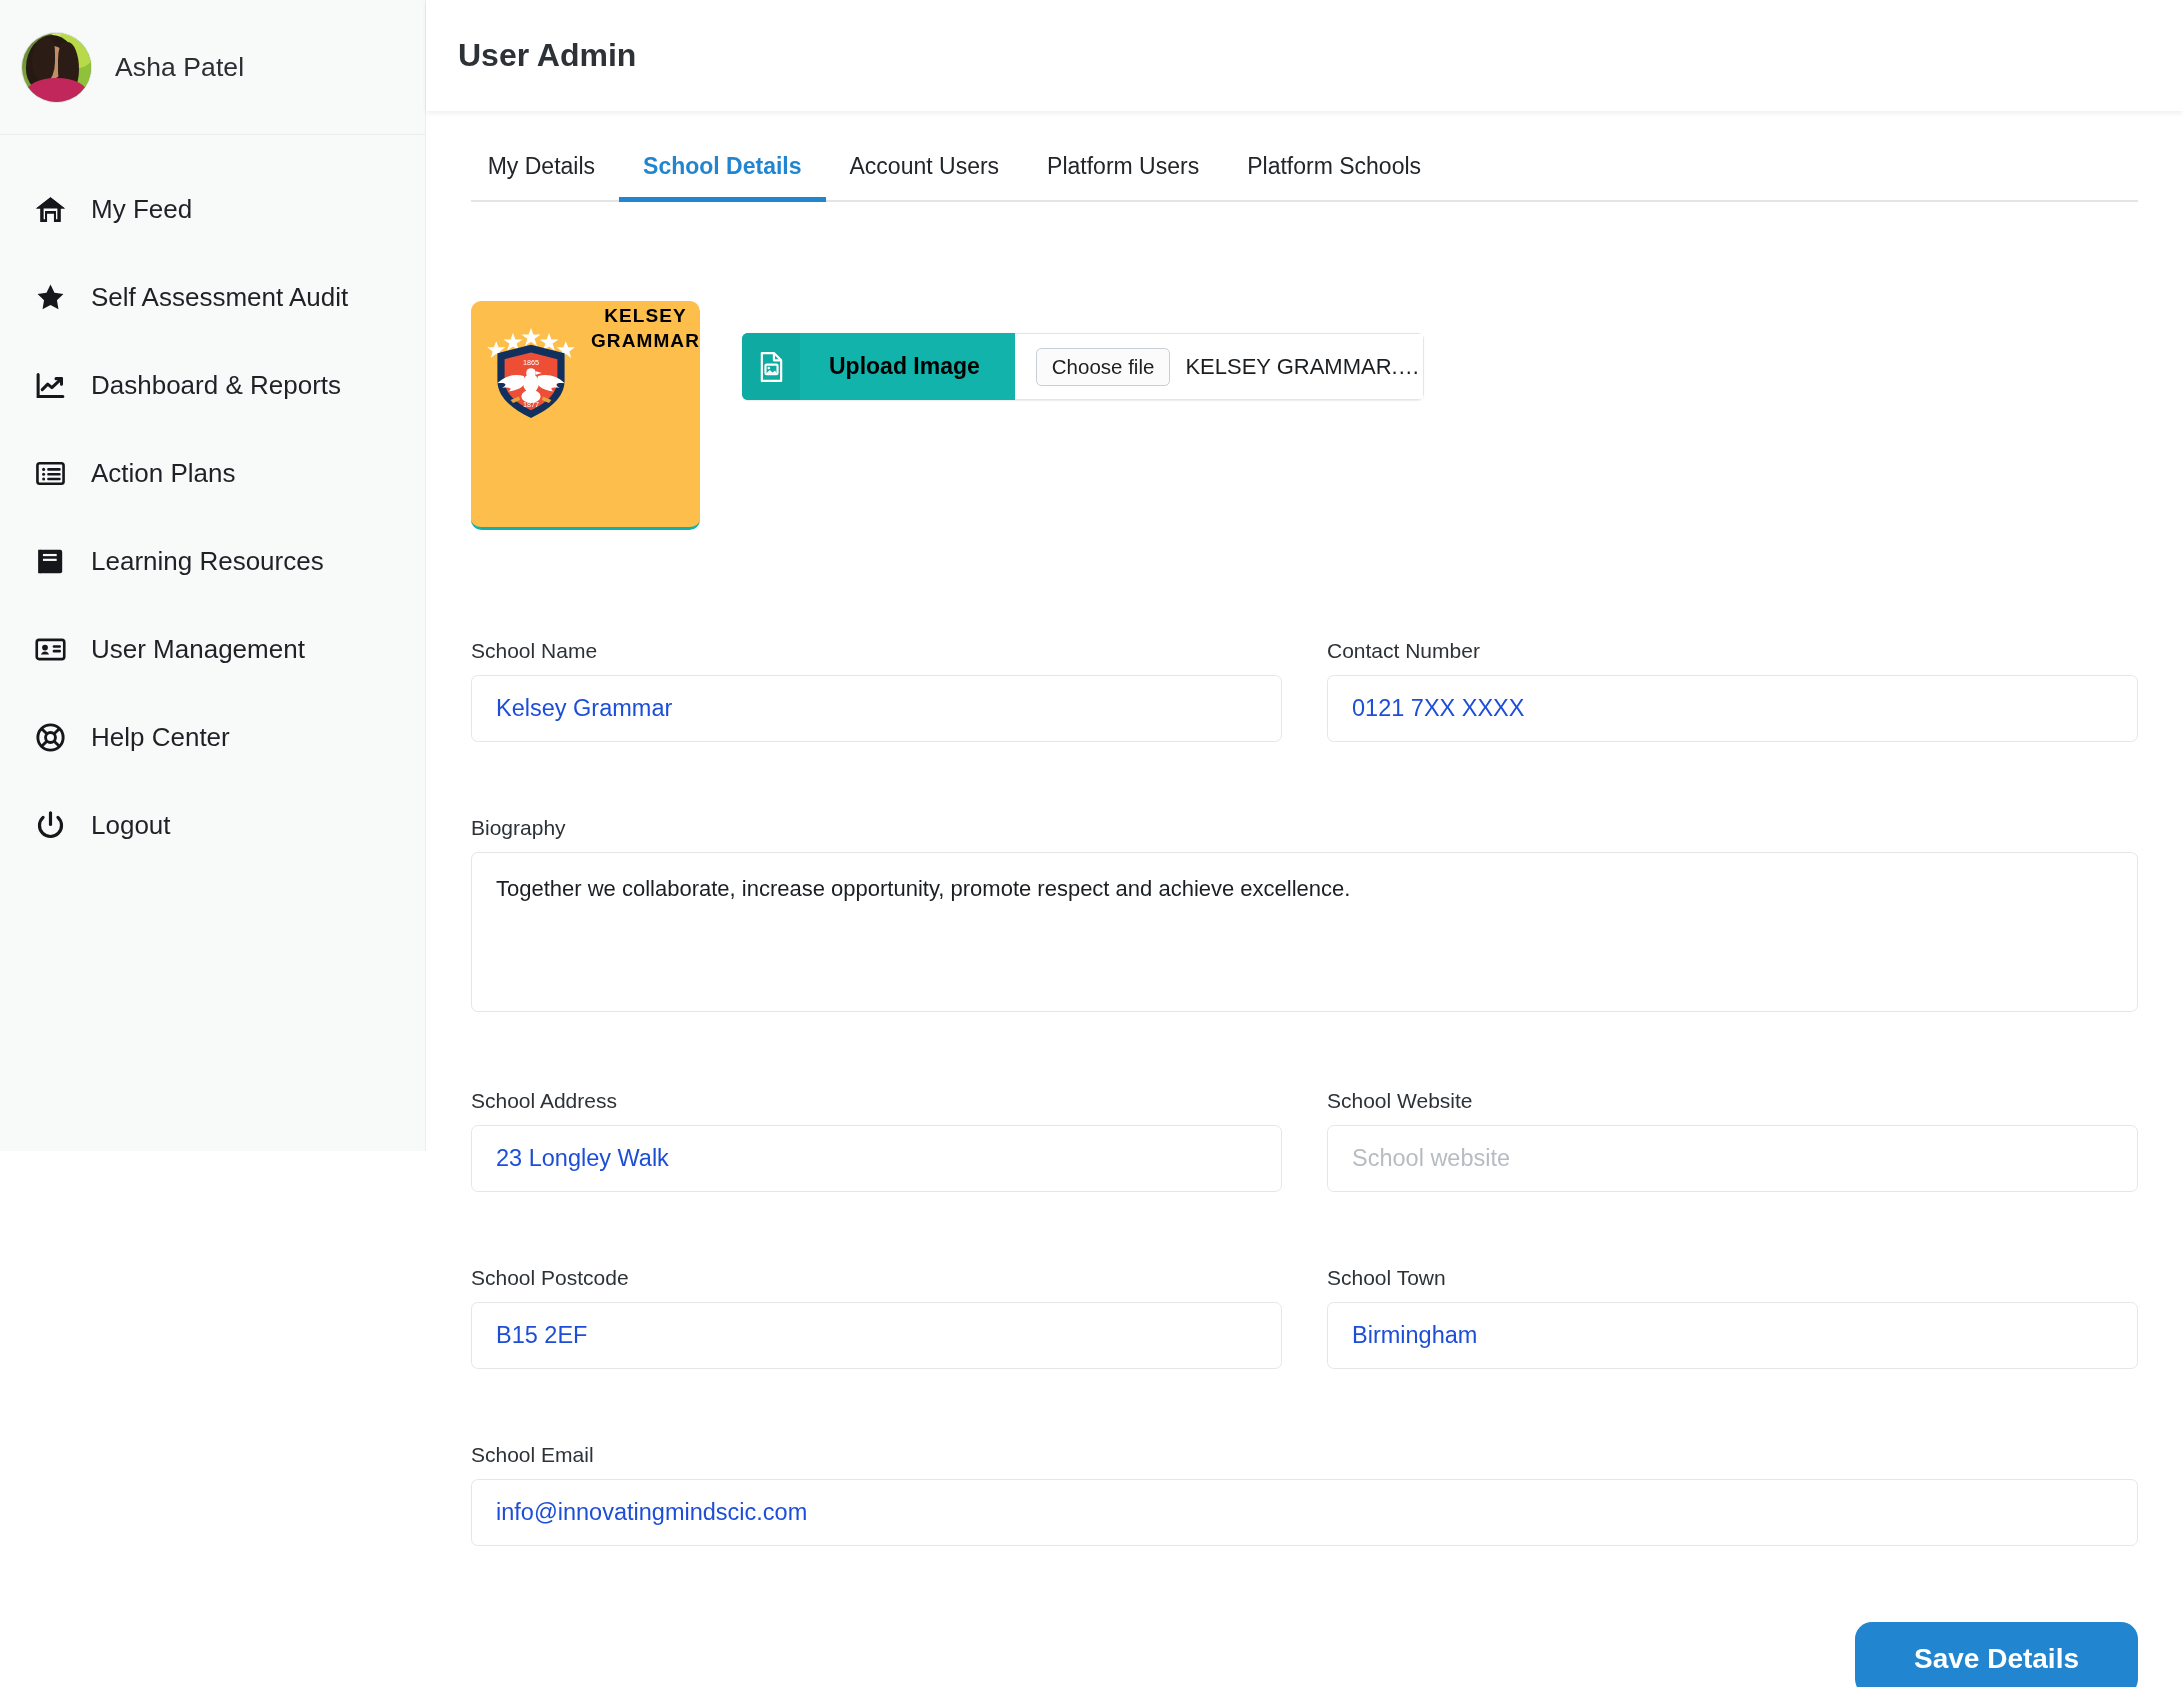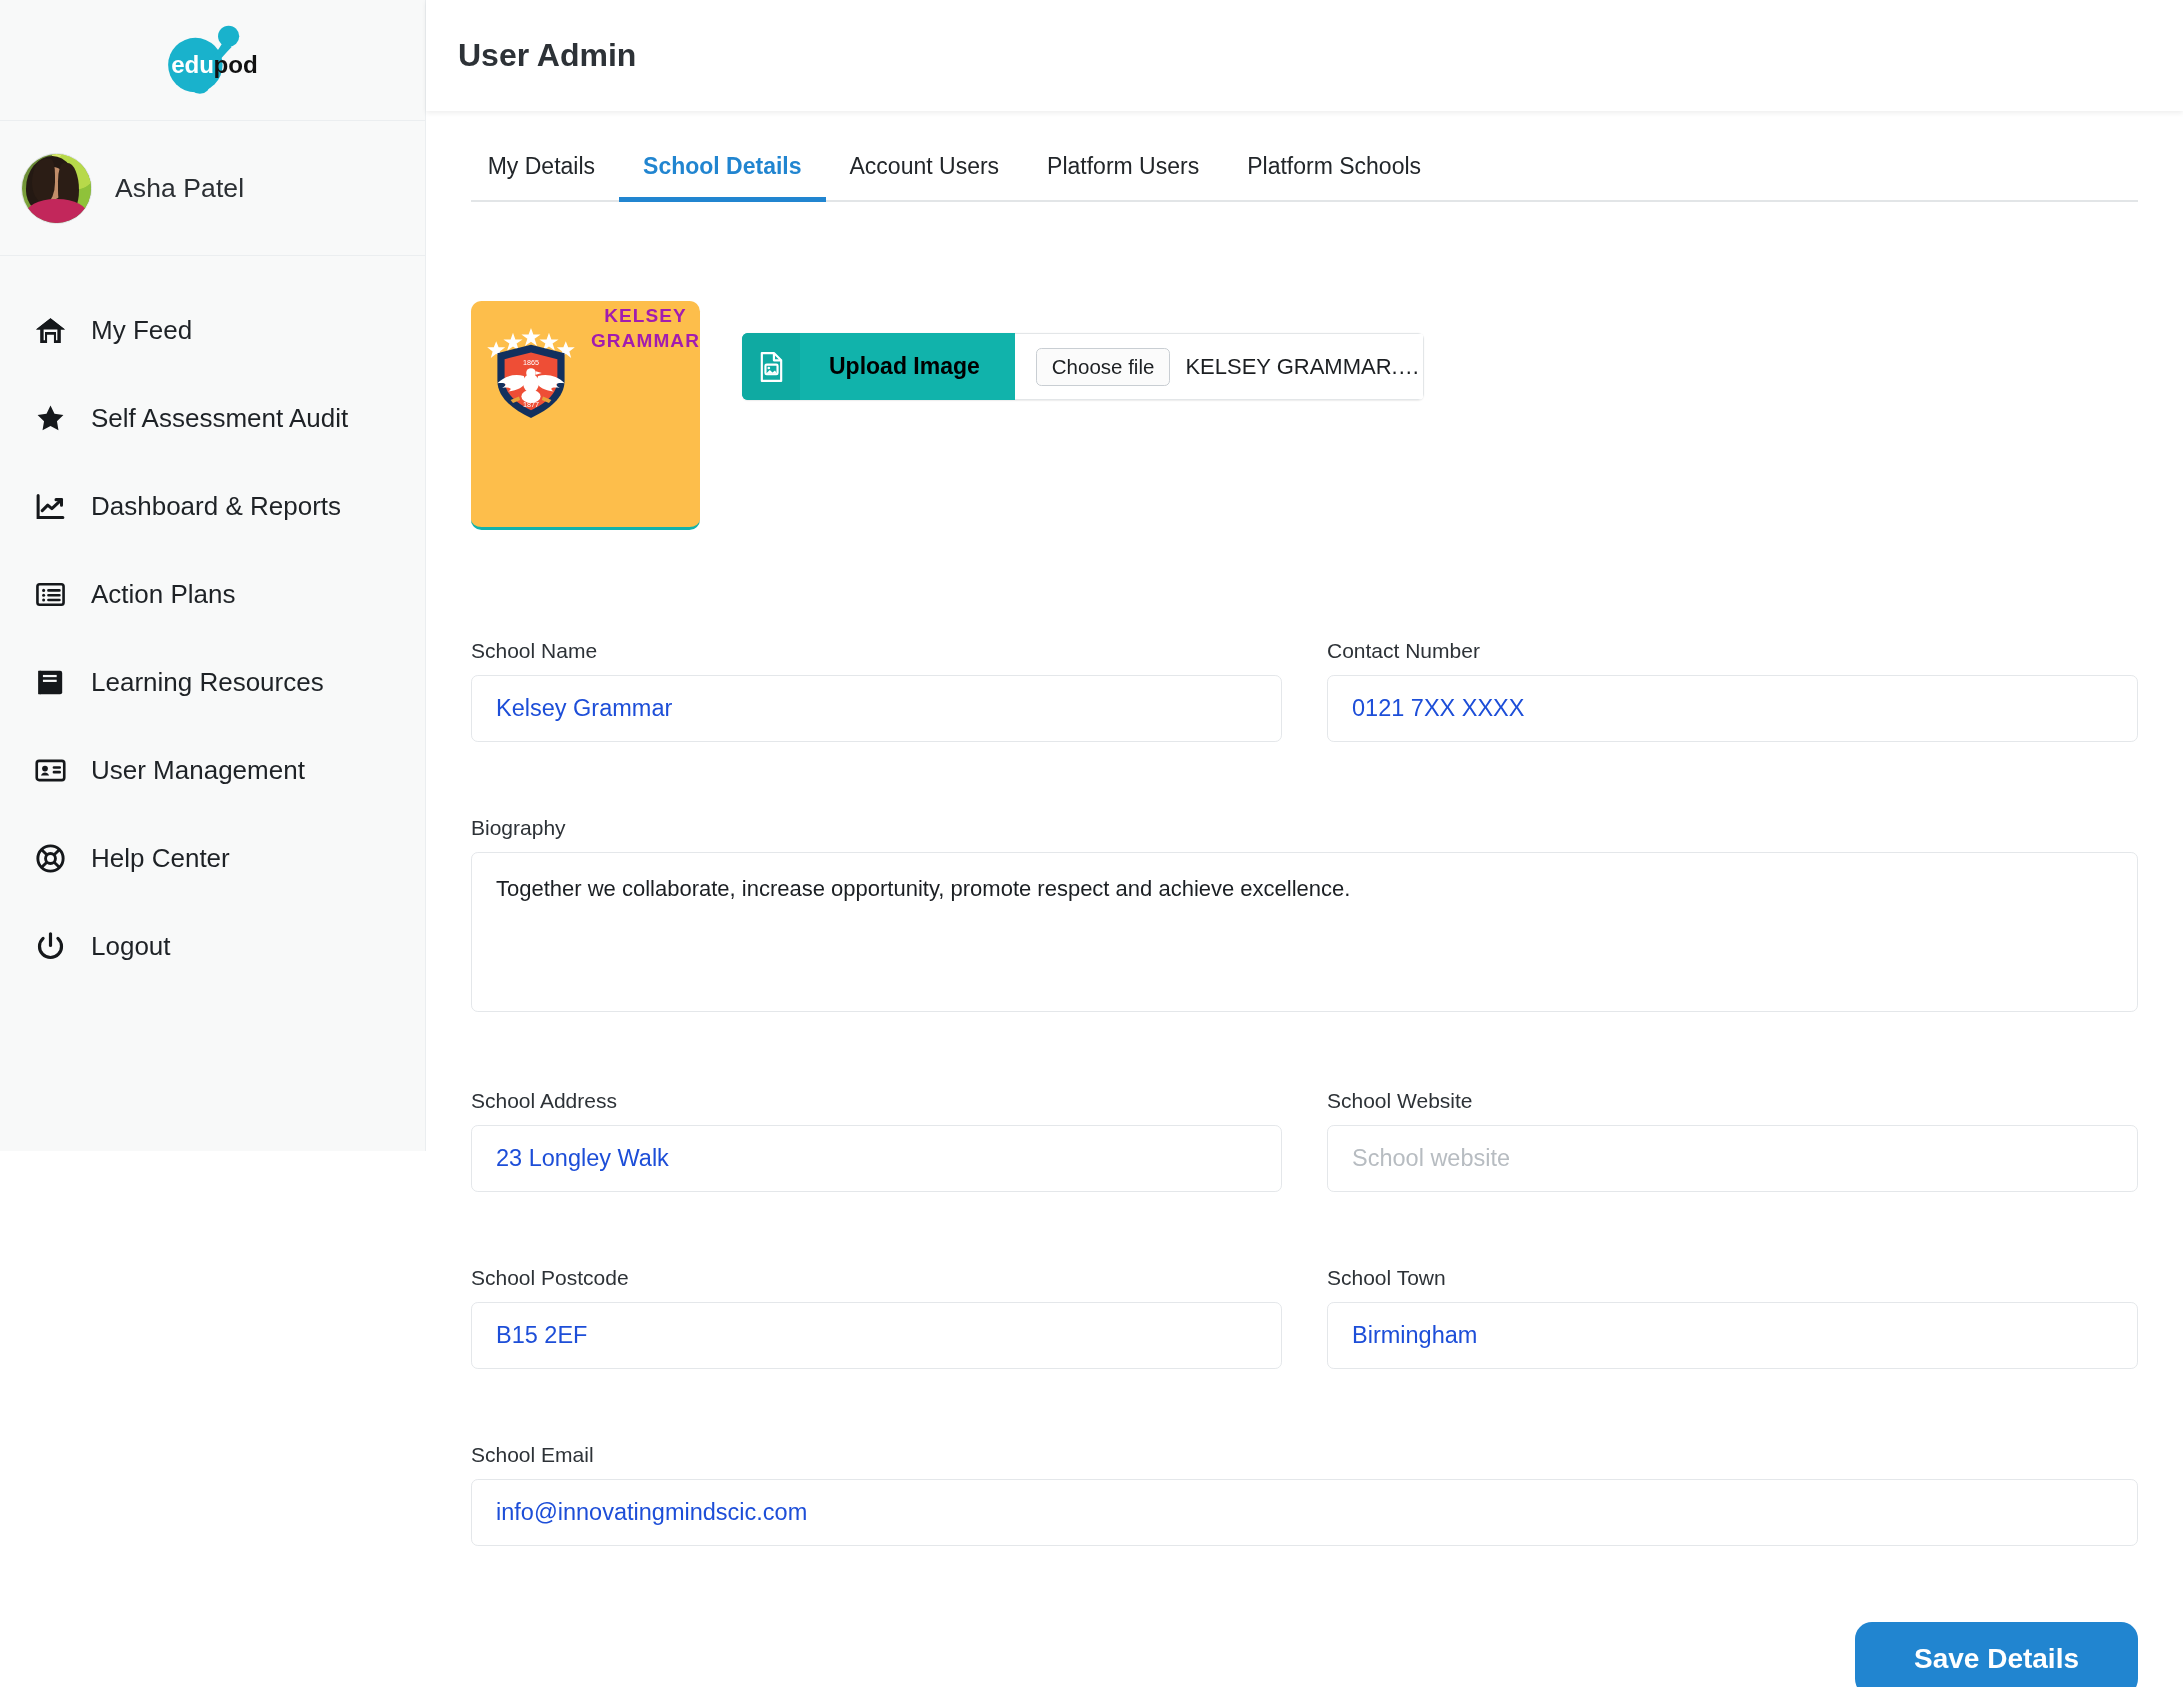--- a/index.html
+++ b/index.html
@@ -152,21 +152,21 @@
     background: #fdbe4b;
     border-radius: 10.6px;
     border-bottom: 3.8px solid #12b2ab;
     display: flex; 
     align-items: flex-start; justify-content: center;
     overflow: hidden;
     flex: 0 0 229px;
   }
   .crest-svg { display: block; }
   .crest-name {
-    color: #a21caf; font-weight: bold; letter-spacing: 1.1px;
+    color: #000000; font-weight: bold; letter-spacing: 1.1px;
     font-size: 19px; line-height: 1.35; text-align: center;
     margin-top: 1.5px;
   }
 
   .upload-group {
     display: flex; align-items: stretch;
     height: 67px;
     border-radius: 6px;
     overflow: hidden;
     margin-top: 32px;
@@ -270,32 +270,20 @@
   }
 </style>
 </head>
 <body>
 
 <div class="app">
 
   <aside class="sidebar">
     <div class="sidebar-panel"></div>
 
-    <div class="logo-block">
-      <div class="logo-wrap">
-        <svg width="121" height="73" viewBox="0 0 160 96">
-          <circle cx="56" cy="54" r="36" fill="#19B2CC"></circle>
-          <circle cx="62" cy="78" r="14" fill="#19B2CC"></circle>
-          <circle cx="100" cy="16" r="14" fill="#19B2CC"></circle>
-          <path d="M74 46 C84 40, 88 30, 94 22 L104 30 C96 38, 90 46, 82 54 Z" fill="#19B2CC"></path>
-          <text x="24" y="64" font-family="Liberation Sans, sans-serif" font-size="32" font-weight="bold" fill="#ffffff">edu</text>
-          <text x="80" y="64" font-family="Liberation Sans, sans-serif" font-size="32" font-weight="bold" fill="#111111">pod</text>
-        </svg>
-      </div>
-    </div>
 
     <div class="user-block">
       <div class="avatar">
         <div class="sky"></div>
           <div class="hair"></div>
           <div class="face"></div>
         <div class="hairfront"></div>
           <div class="hairside"></div>
           <div class="top"></div>
       </div>

